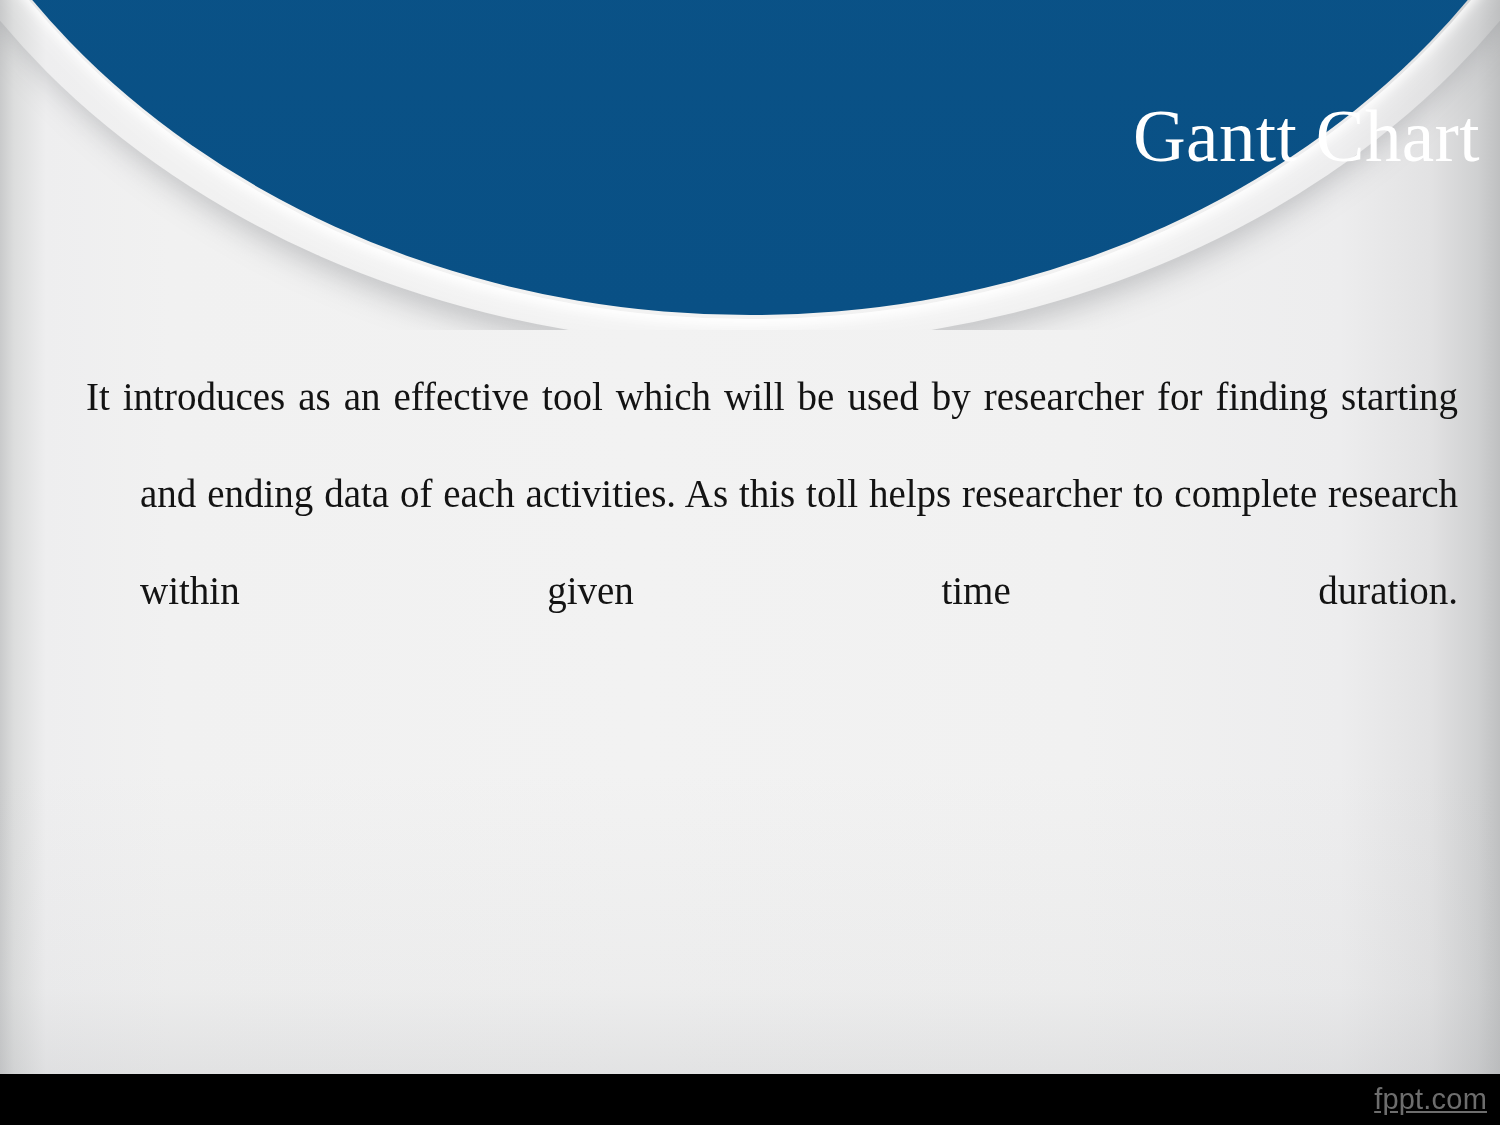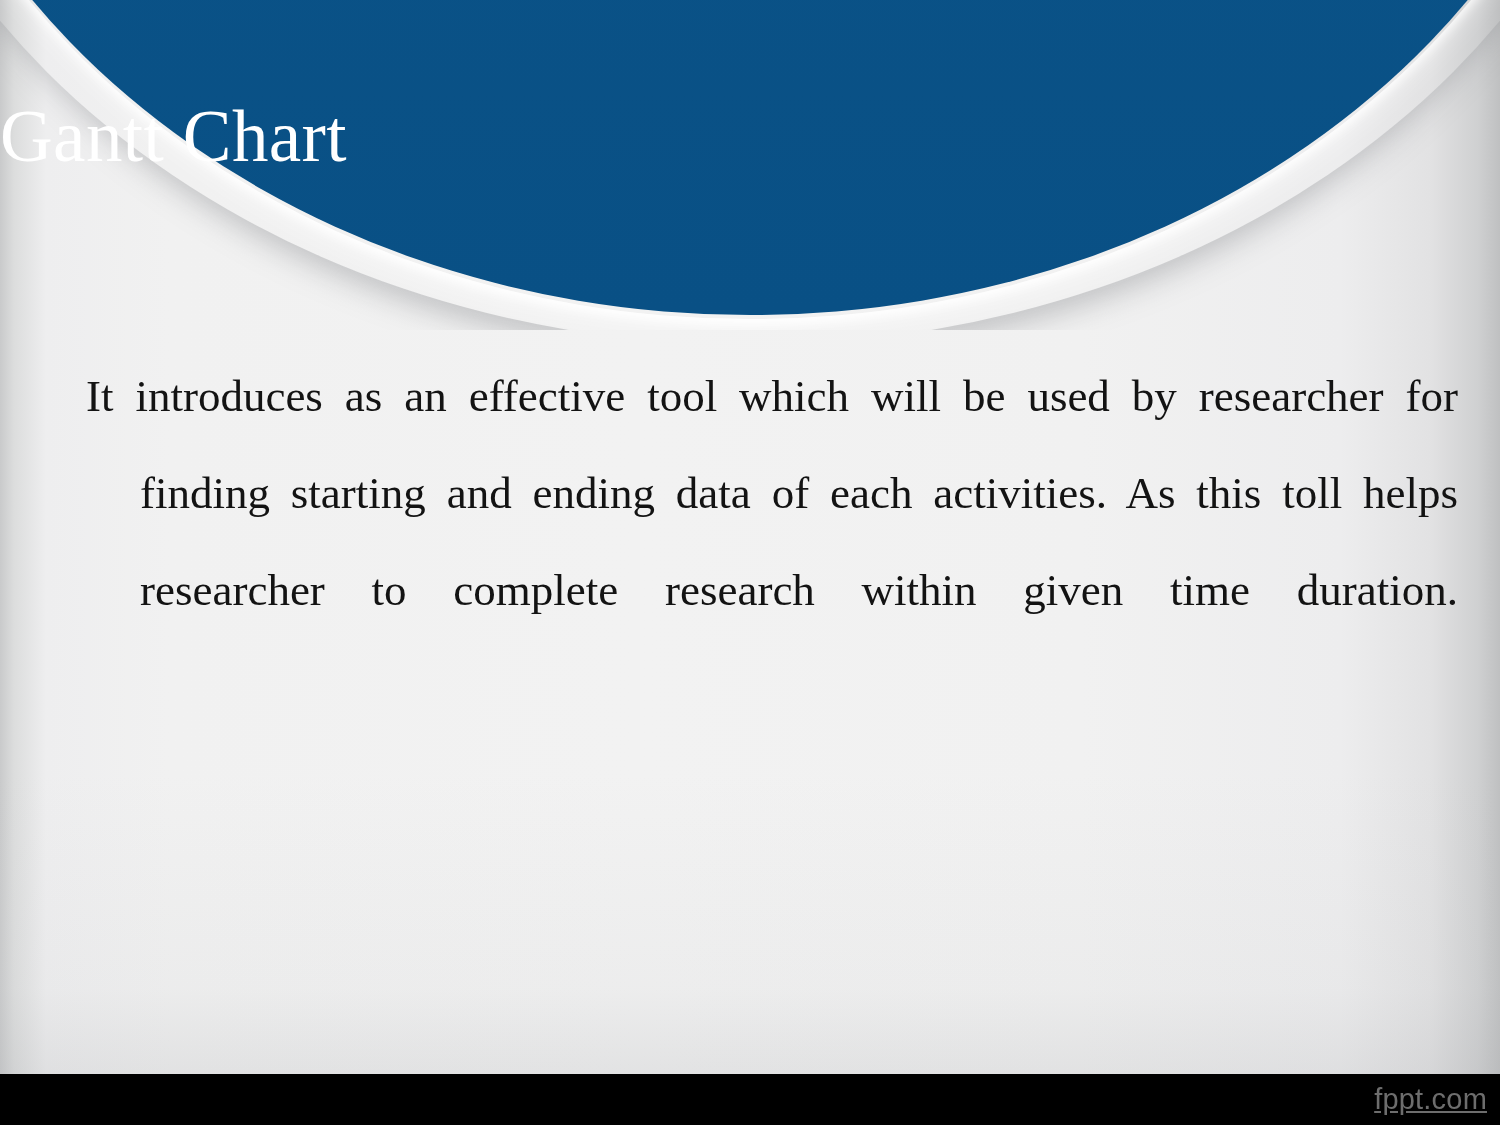--- a/index.html
+++ b/index.html
@@ -93,38 +93,38 @@
     background: transparent;
     box-shadow: 0 34px 30px -22px rgba(130,133,137,0.45);
   }
 
   
   .title {
     position: absolute;
     left: 0;
     top: 100px;
     width: 1480px;
-    text-align: left;
+    text-align: right;
     color: #ffffff;
     font-size: 73px;
     line-height: 1;
     font-weight: normal;
     letter-spacing: 0.4px;
     font-family: "Liberation Serif", "DejaVu Serif", serif;
     white-space: nowrap;
   }
 
   
   .body-text {
     position: absolute;
     left: 86px;
     top: 348px;
     width: 1318px;
     color: #131313;
-    font-size: 45px;
+    font-size: 39px;
     line-height: 97px;
     text-align: justify;
     text-justify: inter-word;
     text-indent: -54px;
     padding-left: 54px;
     font-family: "Liberation Serif", "DejaVu Serif", serif;
     font-stretch: condensed;
   }
   .body-text::after {
     content: "";

